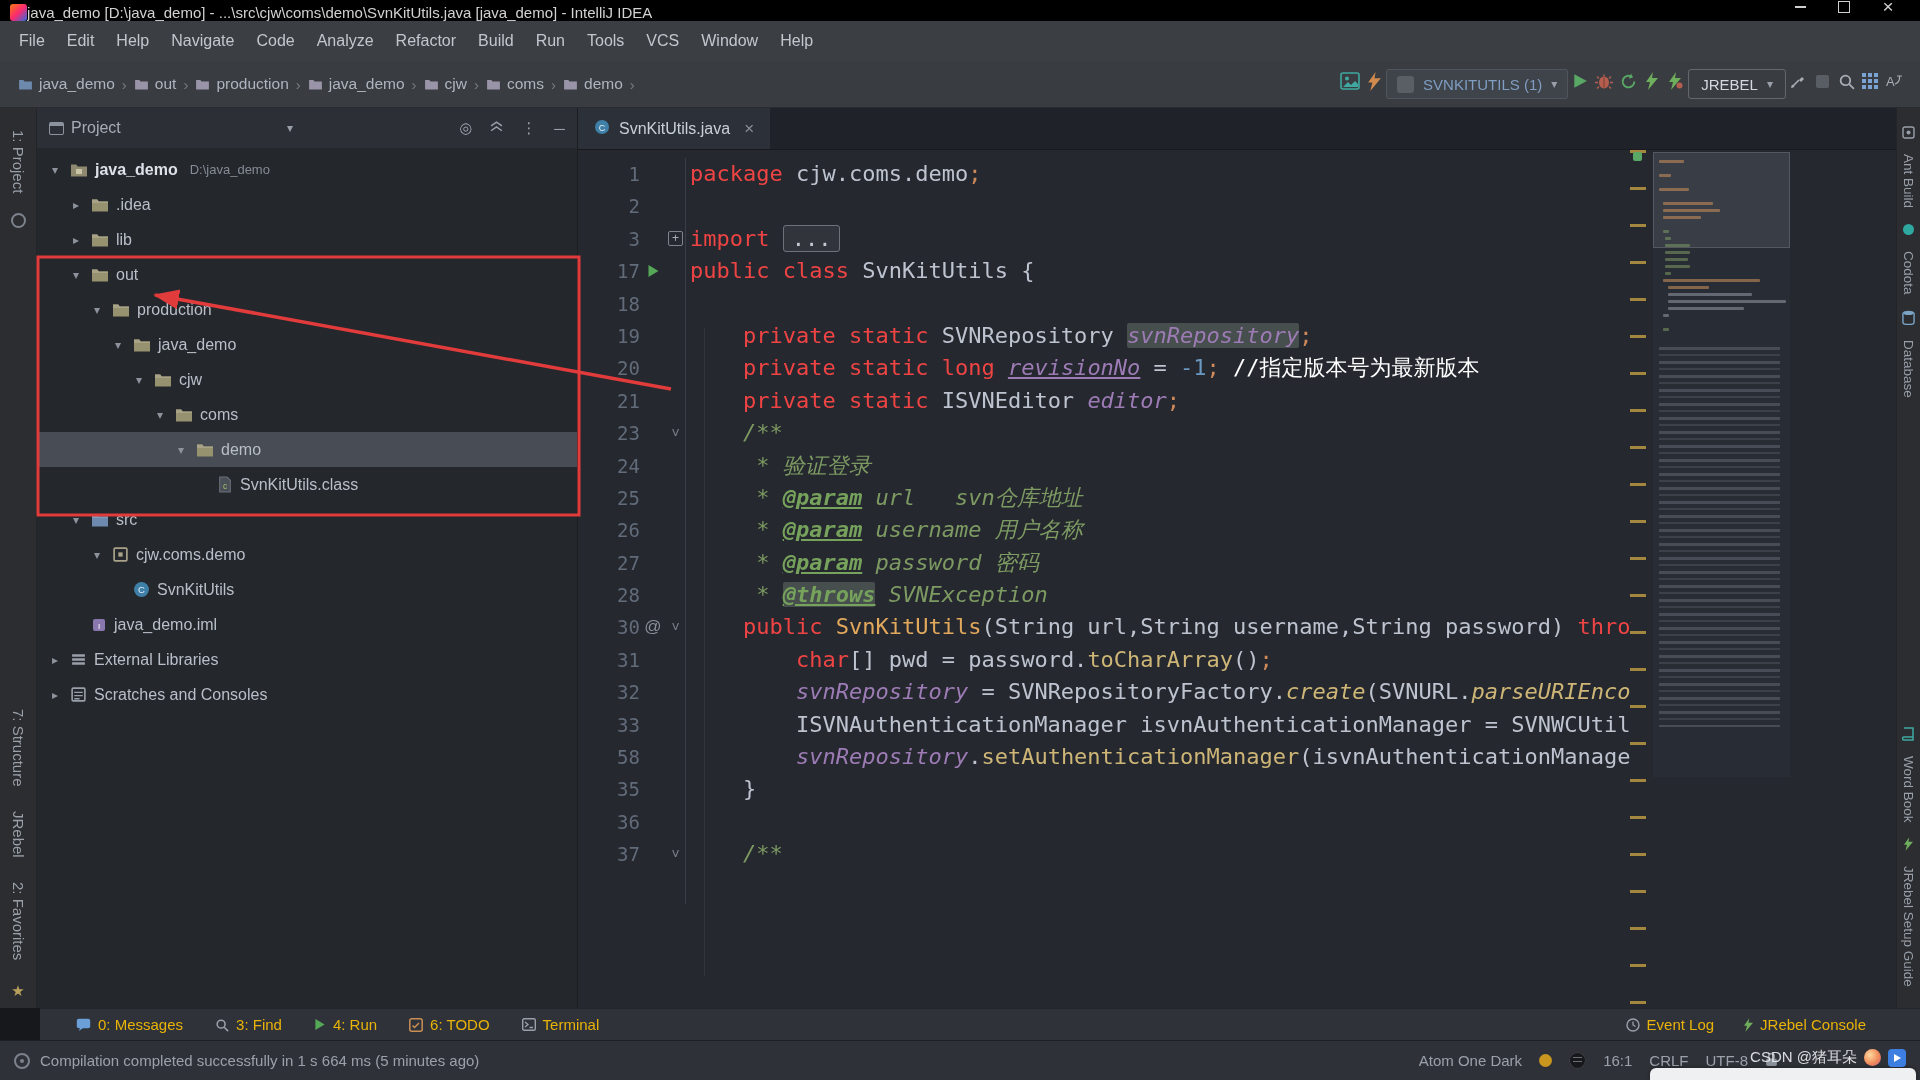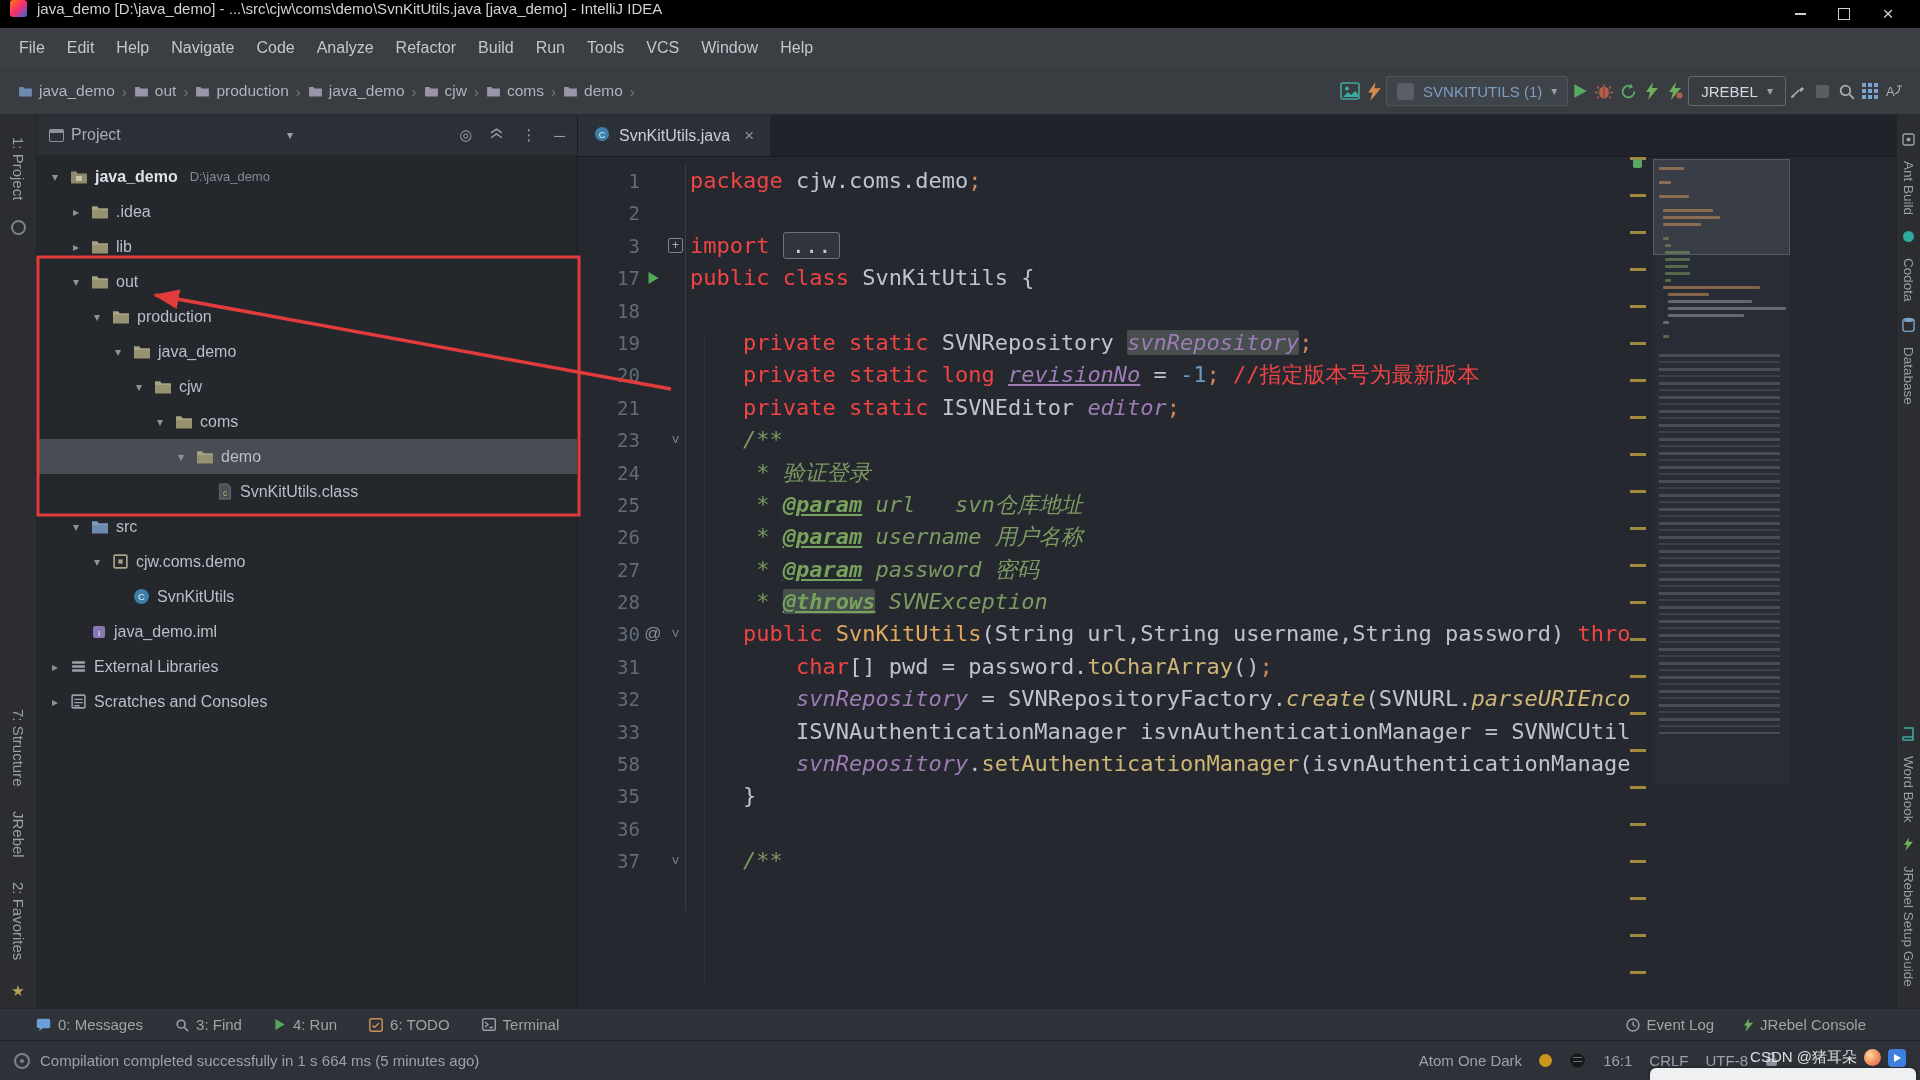--- a/index.html
+++ b/index.html
@@ -9,21 +9,21 @@
   .wallpaper{position:absolute;inset:0;z-index:0;background:
     radial-gradient(620px 360px at 29% 30%, rgba(152,160,174,0.16), transparent 70%),
     radial-gradient(520px 300px at 55% 22%, rgba(130,138,152,0.10), transparent 70%),
     radial-gradient(300px 460px at 77% 60%, rgba(6,7,9,0.55), transparent 65%),
     radial-gradient(240px 300px at 69% 76%, rgba(4,5,7,0.5), transparent 65%),
     radial-gradient(900px 260px at 72% 97%, rgba(0,0,0,0.55), transparent 72%),
     linear-gradient(#2a2e35, #1f2228 55%, #14161a);}
   .screen>*{position:relative;z-index:1;}
 
   
-  .title-bar{height:28px;flex:none;background:#000;display:flex;align-items:flex-start;gap:10px;padding:0 10px;
+  .title-bar{height:21px;flex:none;background:#000;display:flex;align-items:flex-end;padding:0 10px;
     font-size:15px;color:#d2d2d2;}
   .app-icon{width:17px;height:17px;border-radius:3px;flex:none;
     background:linear-gradient(135deg,#f97a12,#fc2a6e 50%,#2e6ce0);}
   .title-text{white-space:nowrap;overflow:hidden;}
   .win-controls{margin-left:auto;display:flex;}
   .wc{width:44px;height:28px;display:flex;align-items:center;justify-content:center;color:#cfcfcf;}
   .wc-min::after{content:"";width:11px;border-top:2px solid #cfcfcf;}
   .wc-max::after{content:"";width:10px;height:10px;border:1.5px solid #cfcfcf;}
   .wc-close{font-size:19px;}
 
@@ -32,21 +32,21 @@
     font-size:16px;color:#c2c7cf;}
   .menu-item{padding:0 11px;height:100%;display:flex;align-items:center;}
 
   
   .toolbar{height:47px;flex:none;background:rgba(59,62,67,0.96);display:flex;align-items:center;
     padding:0 14px;border-bottom:1px solid rgba(30,32,36,0.6);}
   .breadcrumbs{display:flex;align-items:center;font-size:15.5px;color:#aeb4bf;}
   .crumb{display:flex;align-items:center;gap:6px;padding:2px 4px;}
   .crumb-sep{color:#767c86;margin:0 3px;font-size:15px;}
   .crumb-icon{display:flex;align-items:center;}
-  .toolbar-actions{display:flex;align-items:center;margin-left:auto;}
+  .toolbar-actions{display:flex;align-items:flex-start;margin-left:auto;}
   .tbi{display:inline-flex;align-items:center;justify-content:center;width:24px;height:24px;}
   .run-combo{display:flex;align-items:center;gap:9px;background:rgba(68,72,80,0.6);
     border:1px solid rgba(95,100,110,0.55);border-radius:3px;height:30px;padding:0 10px;
     color:#7f9ec2;font-size:15px;min-width:178px;}
   .combo-appicon{width:17px;height:17px;border-radius:3px;background:#7d828a;opacity:.45;flex:none;}
   .dd{color:#9aa0aa;font-size:12px;margin-left:auto;}
   .jrebel-combo{display:flex;align-items:center;gap:9px;border:1px solid rgba(135,140,150,0.55);
     border-radius:3px;height:30px;padding:0 12px;color:#d4d8e0;font-size:15px;}
   .stop-sq{width:13px;height:13px;border-radius:2px;background:#70747c;opacity:.6;}
 
@@ -96,21 +96,21 @@
     border-right:1px solid rgba(120,128,140,0.25);font-family:"Liberation Sans",sans-serif;
     display:flex;align-items:center;justify-content:center;}
   .code-text{flex:none;width:945px;overflow:hidden;padding-left:4px;}
   .plusbox{display:inline-block;width:15px;height:15px;line-height:13px;border:1px solid #7d848e;
     font-size:12px;text-align:center;border-radius:2px;color:#aab0ba;}
   .fold-box{border:1px solid #6c727c;background:rgba(255,255,255,0.06);border-radius:3px;
     padding:0 8px;color:#c3c9d2;}
   .c-k{color:#ef4444;} .c-p{color:#bdc3cf;} .c-s{color:#cf8a5b;}
   .c-f{color:#9d7bb5;font-style:italic;}
   .c-fh{color:#9d7bb5;font-style:italic;background:rgba(125,145,125,0.38);border-radius:2px;}
-  .c-n{color:#6a98c0;} .c-c{color:#ef4444;}
+  .c-n{color:#6a98c0;} .c-c{color:#ffffff;}
   .c-d{color:#7d9a62;font-style:italic;}
   .c-dt{color:#76a25c;font-style:italic;font-weight:bold;text-decoration:underline;}
   .c-dth{color:#76a25c;font-style:italic;font-weight:bold;text-decoration:underline;
     background:rgba(125,145,125,0.38);border-radius:2px;}
   .c-m{color:#e2a85c;} .c-mc{color:#ceb676;} .c-mi{color:#ceb676;font-style:italic;}
   .c-u{text-decoration:underline;}
   .indent-guide{position:absolute;left:126px;top:178px;height:648px;width:1px;
     background:rgba(255,255,255,0.06);}
   .stripes{position:absolute;top:0;right:250px;width:16px;bottom:0;
     background:repeating-linear-gradient(180deg,rgba(186,152,66,0.85) 0 3px,transparent 3px 37px);}
@@ -119,21 +119,21 @@
     background:rgba(44,48,56,0.55);}
   .minimap::after{content:"";position:absolute;left:6px;right:10px;top:195px;height:380px;
     background:repeating-linear-gradient(180deg, rgba(160,170,185,0.26) 0 3px, transparent 3px 7px,
       rgba(160,170,185,0.16) 7px 9px, transparent 9px 14px);}
   .mm-view{position:absolute;left:0;right:0;top:0;height:96px;background:rgba(210,220,235,0.10);
     border:1px solid rgba(255,255,255,0.14);}
   .mm-line{position:absolute;height:3px;border-radius:1px;}
 
   
   .bottom-tools{height:32px;flex:none;display:flex;align-items:center;background:rgba(49,52,58,0.97);
-    border-top:1px solid rgba(30,32,36,0.7);padding:0 14px;font-size:15px;color:#a3a3a3;}
+    border-top:1px solid rgba(30,32,36,0.7);padding:0 14px;font-size:15px;color:#eab308;margin-left:40px;}
   .bt-left{display:flex;gap:32px;margin-left:22px;}
   .bt-right{margin-left:auto;display:flex;gap:30px;padding-right:40px;}
   .bt-item{display:flex;align-items:center;gap:7px;}
   .status-bar{height:40px;flex:none;display:flex;align-items:center;gap:10px;padding:0 14px;
     background:rgba(48,51,57,0.97);border-top:1px solid rgba(28,30,34,0.8);font-size:15px;color:#9ba1ab;}
   .sb-icon{width:16px;height:16px;border-radius:50%;border:2px solid #7c828c;position:relative;flex:none;}
   .sb-icon::after{content:"";position:absolute;inset:4px;border-radius:50%;background:#7c828c;}
   .sb-right{margin-left:auto;display:flex;align-items:center;gap:17px;padding-right:128px;}
   .dot{width:13px;height:13px;border-radius:50%;background:#c9971f;}
   .circle-lines{width:17px;height:17px;border-radius:50%;background:#17181b;

